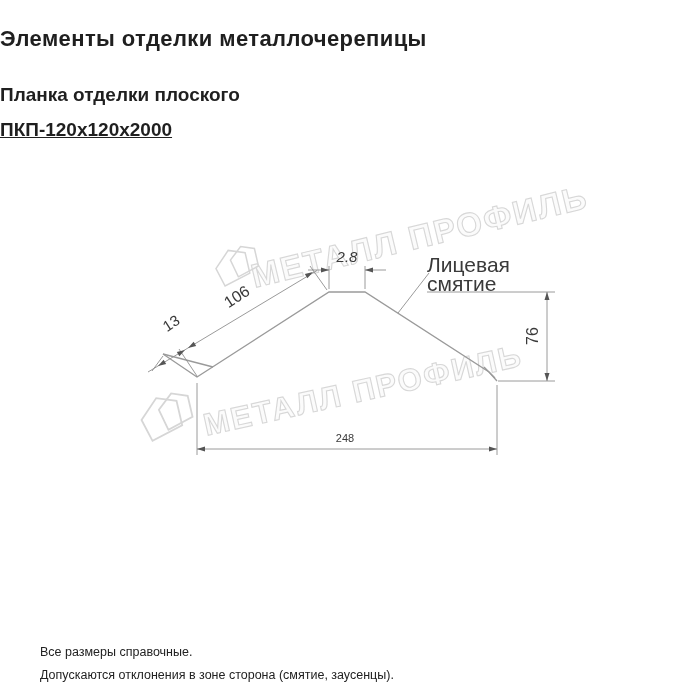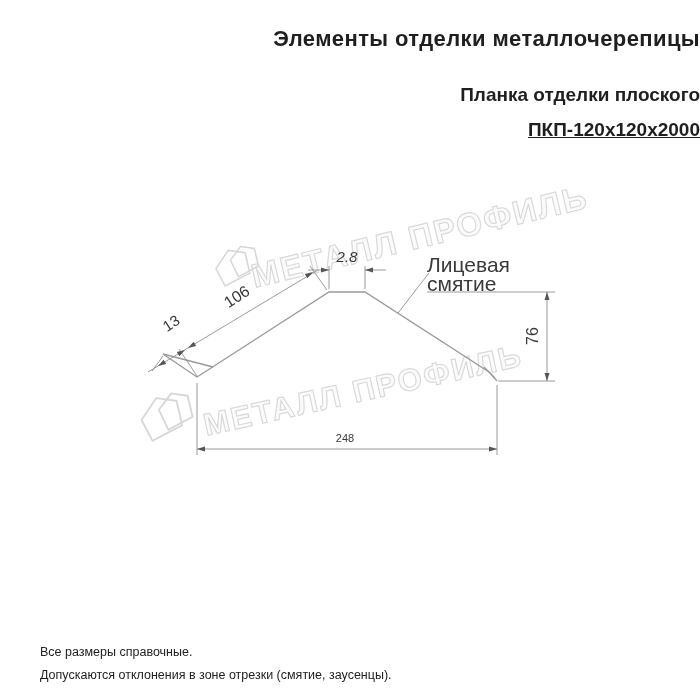--- a/index.html
+++ b/index.html
@@ -1,20 +1,20 @@
 <!DOCTYPE html>
 <html><head>
 <meta charset="utf-8">
 <style>
   html,body{margin:0;padding:0;background:#ffffff;}
   .canvas{
     position:relative;width:700px;height:700px;background:#ffffff;overflow:hidden;
     font-family:"Liberation Sans",sans-serif;color:#2f2f2f;
   }
-  .ttl{position:absolute;left:0;right:0;text-align:right;font-weight:700;color:#1f1f1f;white-space:nowrap;}
+  .ttl{position:absolute;left:0;right:0;text-align:left;font-weight:700;color:#1f1f1f;white-space:nowrap;}
   .title-main{top:26px;font-size:22px;letter-spacing:.4px;}
   .title-sub{top:84px;font-size:19px;}
   .title-model{top:119px;font-size:19px;text-decoration:underline;}
   .dimtxt{position:absolute;font-size:15px;color:#3a3a3a;white-space:nowrap;}
   .center{transform:translate(-50%,-50%);}
   .facelabel{position:absolute;left:427px;top:255px;font-size:21px;line-height:19px;color:#3a3a3a;}
   .footer{position:absolute;left:12px;font-size:12.5px;color:#222;white-space:nowrap;margin-left:28px;}
   .f1{top:645px;} .f2{top:668px;}
   .wm{
     position:absolute;font-weight:700;white-space:nowrap;letter-spacing:2px;
@@ -102,15 +102,15 @@
   <div class="dimtxt center" style="left:171px;top:323px;transform:translate(-50%,-50%) rotate(-33deg);">13</div>
   <div class="dimtxt center" style="left:533px;top:336px;transform:translate(-50%,-50%) rotate(-90deg);font-size:16px;">76</div>
   <div class="dimtxt center" style="left:345px;top:438px;font-size:11px;">248</div>
 
   <div class="facelabel">
     <div>Лицевая</div>
     <div>смятие</div>
   </div>
 
   <div class="footer f1">Все размеры справочные.</div>
-  <div class="footer f2">Допускаются отклонения в зоне отрезки (смятие, заусенцы).</div>
+  <div class="footer f2">Допускаются отклонения в зоне сторона (смятие, заусенцы).</div>
 
 </div>
 
 </body></html>

